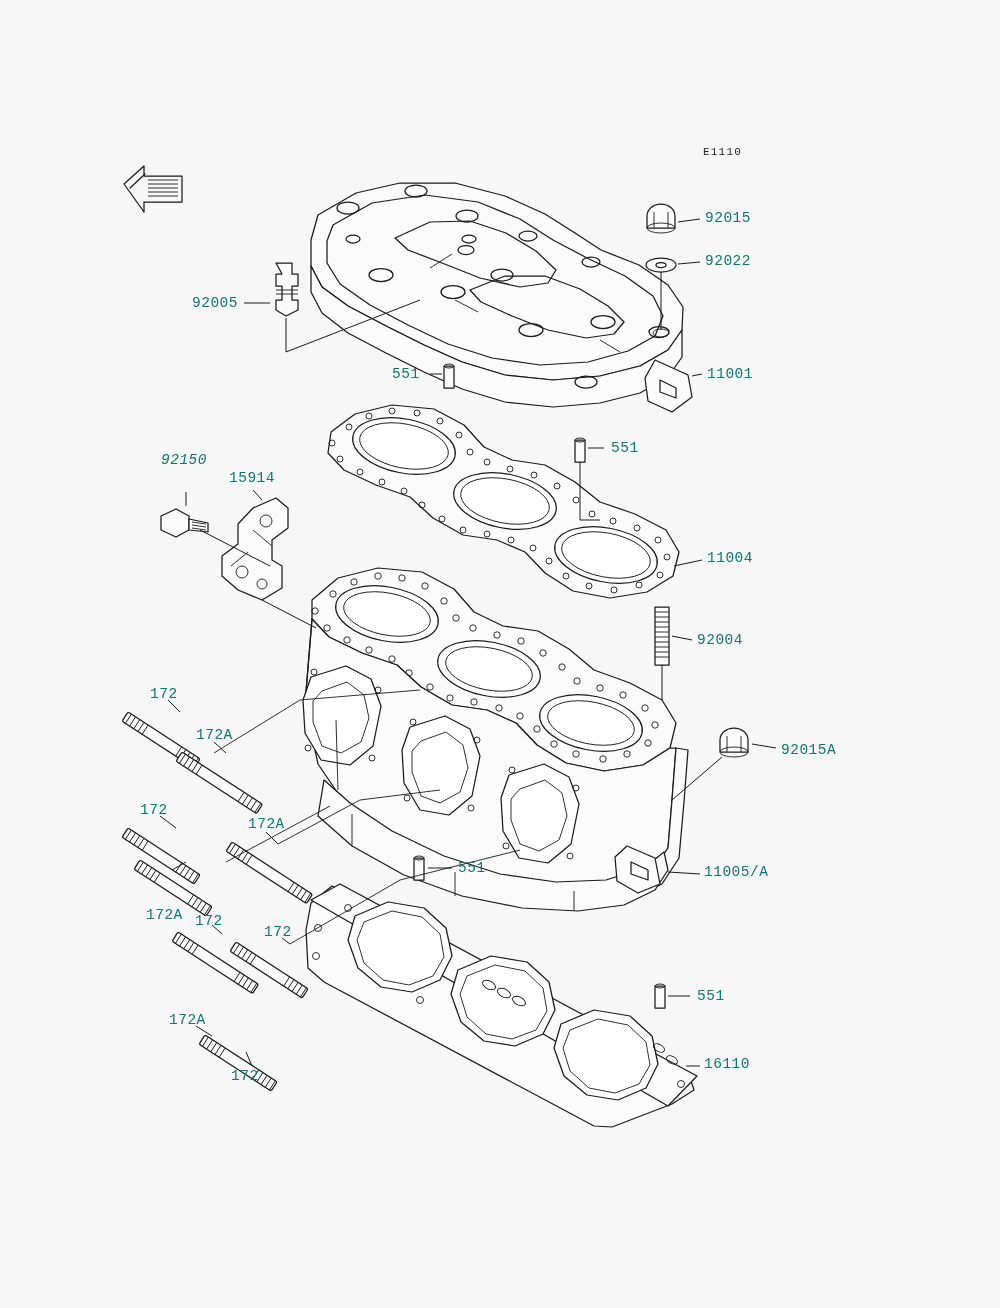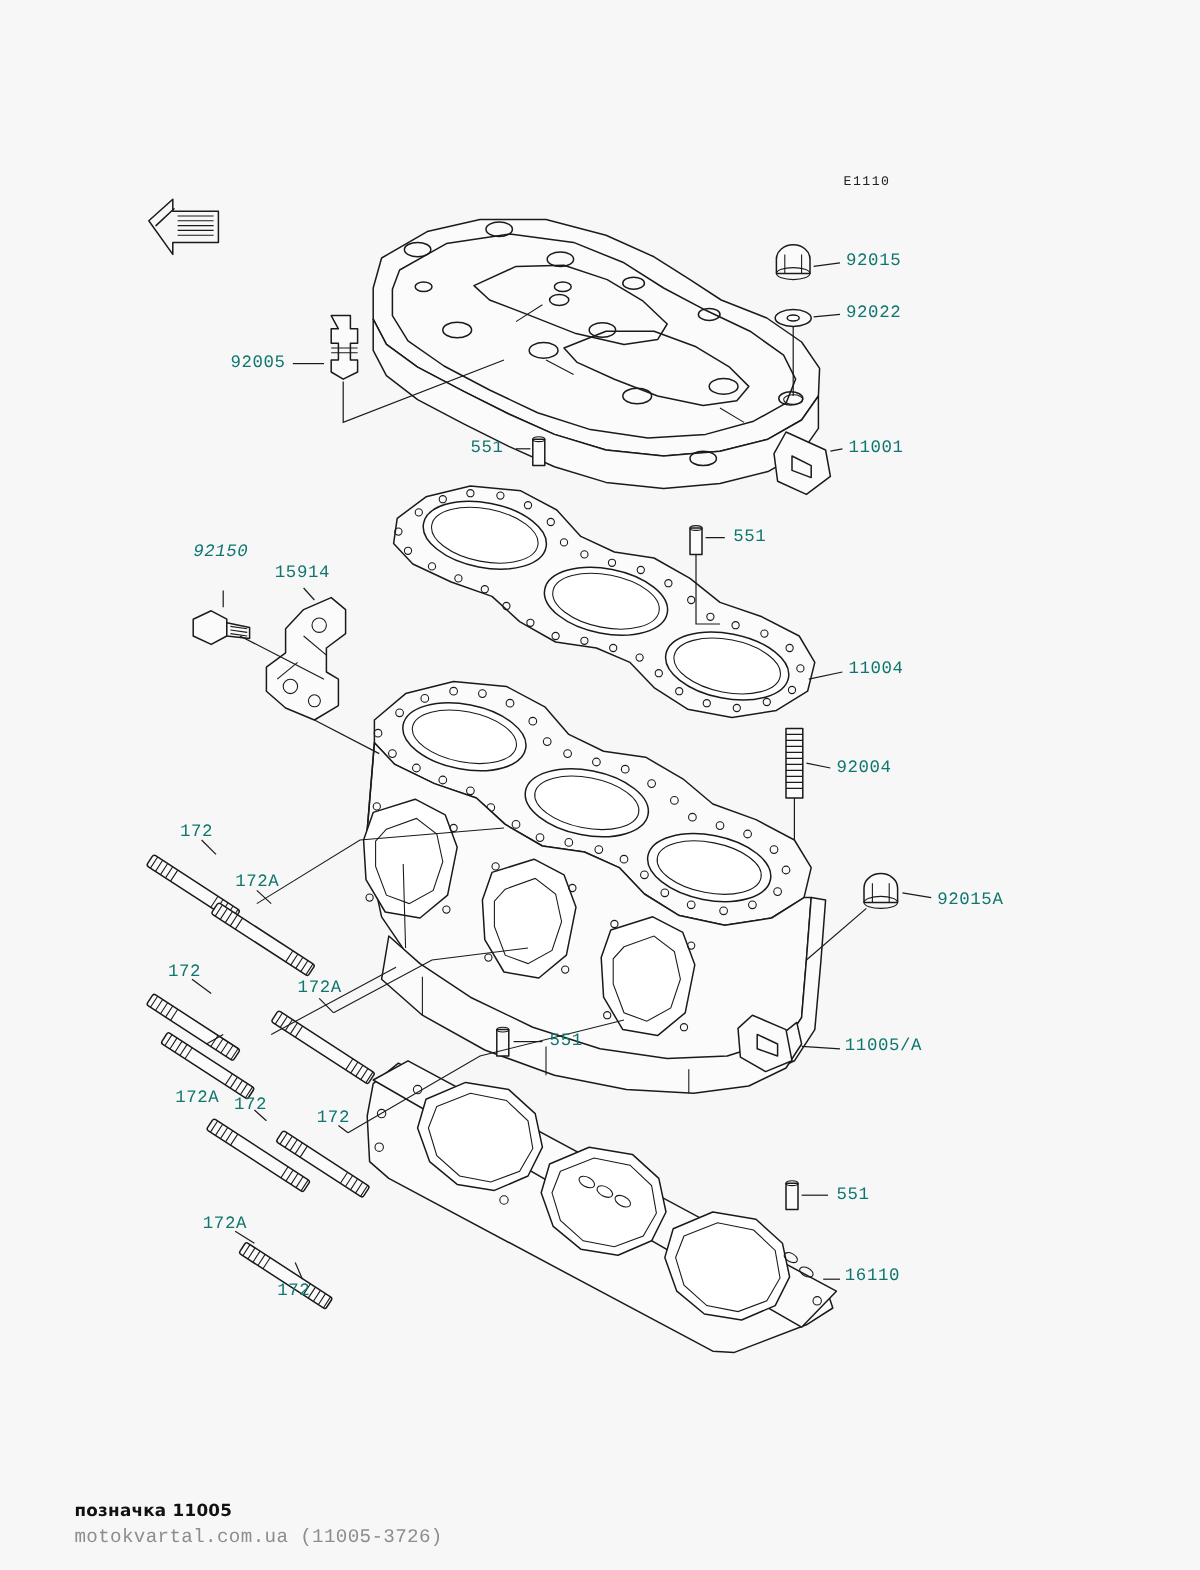--- a/index.html
+++ b/index.html
@@ -512,18 +512,14 @@
   <div class="lbl" style="left:458px; top:860px;">551</div>
   <div class="lbl" style="left:704px; top:864px;">11005/A</div>
   <div class="lbl" style="left:195px; top:913px;">172</div>
   <div class="lbl" style="left:146px; top:907px;">172A</div>
   <div class="lbl" style="left:264px; top:924px;">172</div>
   <div class="lbl" style="left:697px; top:988px;">551</div>
   <div class="lbl" style="left:169px; top:1012px;">172A</div>
   <div class="lbl" style="left:704px; top:1056px;">16110</div>
   <div class="lbl" style="left:231px; top:1068px;">172</div>
 
-  <div class="footer">
-    <div class="line1">позначка 11005</div>
-    <div class="line2">motokvartal.com.ua (11005-3726)</div>
-  </div>
 
 </div>
 
 </body></html>

